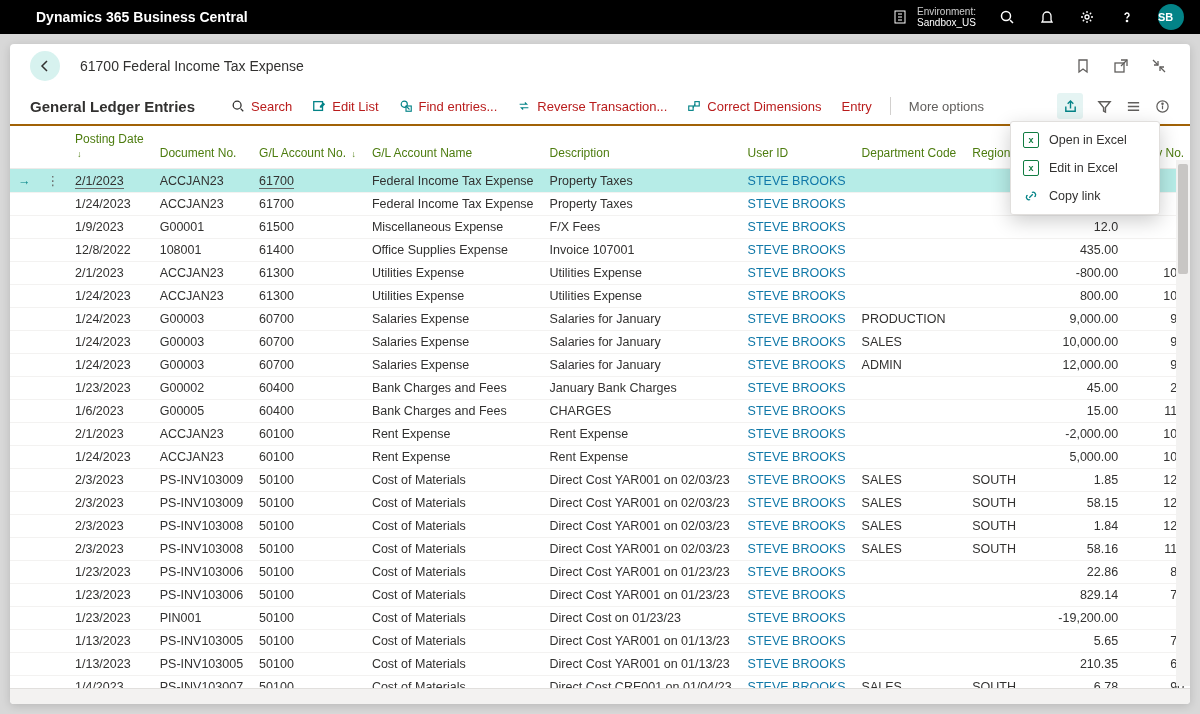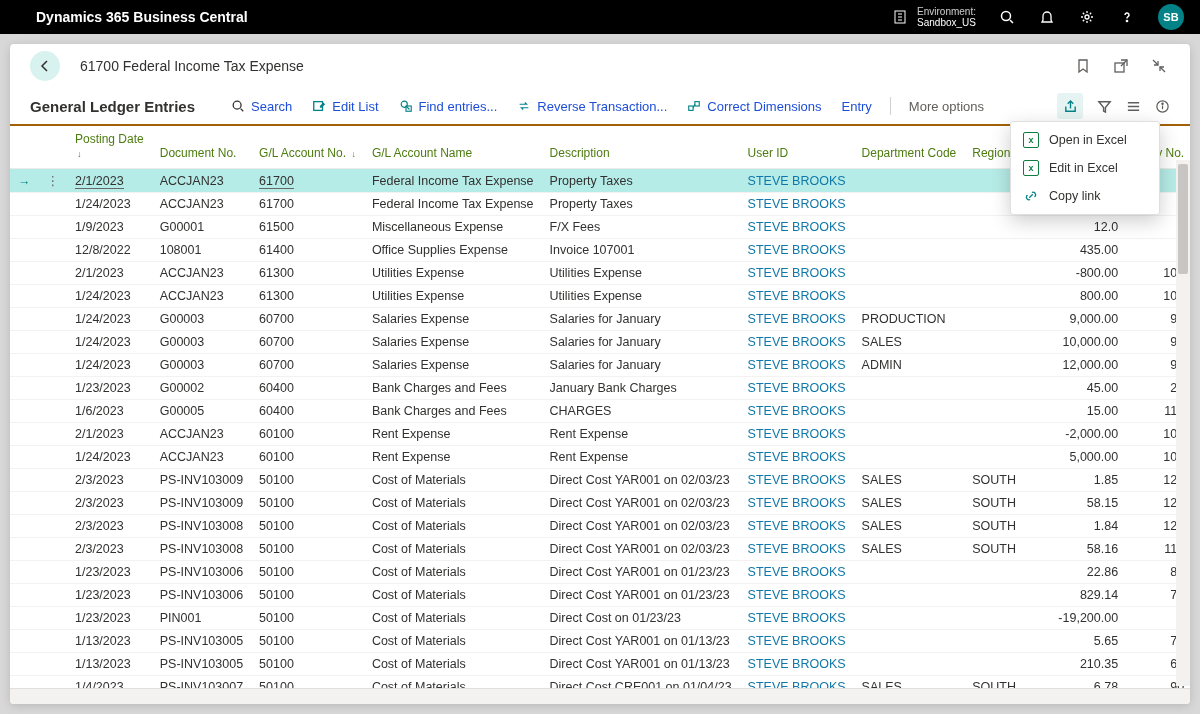--- a/index.html
+++ b/index.html
@@ -2,31 +2,31 @@
 <html><head>
 <meta charset="utf-8">
 <style>
   * { box-sizing: border-box; }
   html, body { margin:0; padding:0; font-family: "Segoe UI", -apple-system, sans-serif; font-size:13px; color:#323130; background:#d8d8d8 }
   .topbar { height:34px; background:#000; color:#fff; display:flex; align-items:center; padding:0 16px; justify-content:space-between }
   .topbar-left { font-weight:600; font-size:14px;margin-left:20px; }
   .topbar-right { display:flex; align-items:center; gap:22px; }
   .env { display:flex; align-items:center; gap:8px; font-size:10px; line-height:1.1 }
   .env-label span:first-child { opacity:.8 }
-  .avatar { width:26px; height:26px; border-radius:50%; background:#038387; display:flex; align-items:center; justify-content:center; font-size:11px; font-weight:600 }
+  .avatar { width:26px; height:26px; border-radius:50%; background:#038387; display:flex; align-items:center; justify-content:flex-start; font-size:11px; font-weight:600 }
   .icon18 { width:18px; height:18px; display:inline-flex; align-items:center; justify-content:center; }
   .page-wrap { padding:10px 10px 20px 10px; }
   .card { background:#fff; border-radius:4px; box-shadow:0 2px 10px rgba(0,0,0,.15); overflow:hidden; }
   .page-head { height:44px; display:flex; align-items:center; padding:0 20px; position:relative; border-bottom:1px solid #fff }
   .back-btn { width:30px; height:30px; border-radius:50%; background:#d7f2ef; display:flex; align-items:center; justify-content:center; margin-right:20px; cursor:pointer }
   .page-title { font-size:14px; color:#323130; }
   .head-actions { position:absolute; right:22px; display:flex; gap:20px; color:#605e5c }
   .cmdbar { height:38px; display:flex; align-items:center; padding:0 20px; border-bottom:2px solid #a16207; position:relative }
   .cmd-title { font-weight:600; font-size:15px; margin-right:26px }
-  .cmd-btn { display:flex; align-items:center; gap:6px; padding:0 10px; height:100%; color:#1d4ed8; cursor:pointer; font-size:13px }
+  .cmd-btn { display:flex; align-items:center; gap:6px; padding:0 10px; height:100%; color:#b91c1c; cursor:pointer; font-size:13px }
   .cmd-sep { width:1px; height:18px; background:#d2d0ce; margin:0 8px }
   .cmd-right { position:absolute; right:20px; display:flex; gap:14px; color:#605e5c; align-items:center }
   .cmd-right .active-share { background:#e5f4f3; width:26px; height:26px; display:flex; align-items:center; justify-content:center; border-radius:3px; color:#038387 }
   .more { color:#605e5c }
   .grid-wrap { overflow:auto; position:relative }
   table { border-collapse:collapse; width:100%; }
   thead th { text-align:left; font-weight:400; font-size:12px; color:#4d7c0f; padding:6px 8px 8px 8px; vertical-align:bottom; white-space:nowrap; border-bottom:1px solid #edebe9 }
   tbody td { padding:4px 8px; font-size:12.5px; white-space:nowrap; border-bottom:1px solid #f3f2f1; height:20px }
   tbody tr.selected td { background:#b6ece7 }
   .num { text-align:right }

